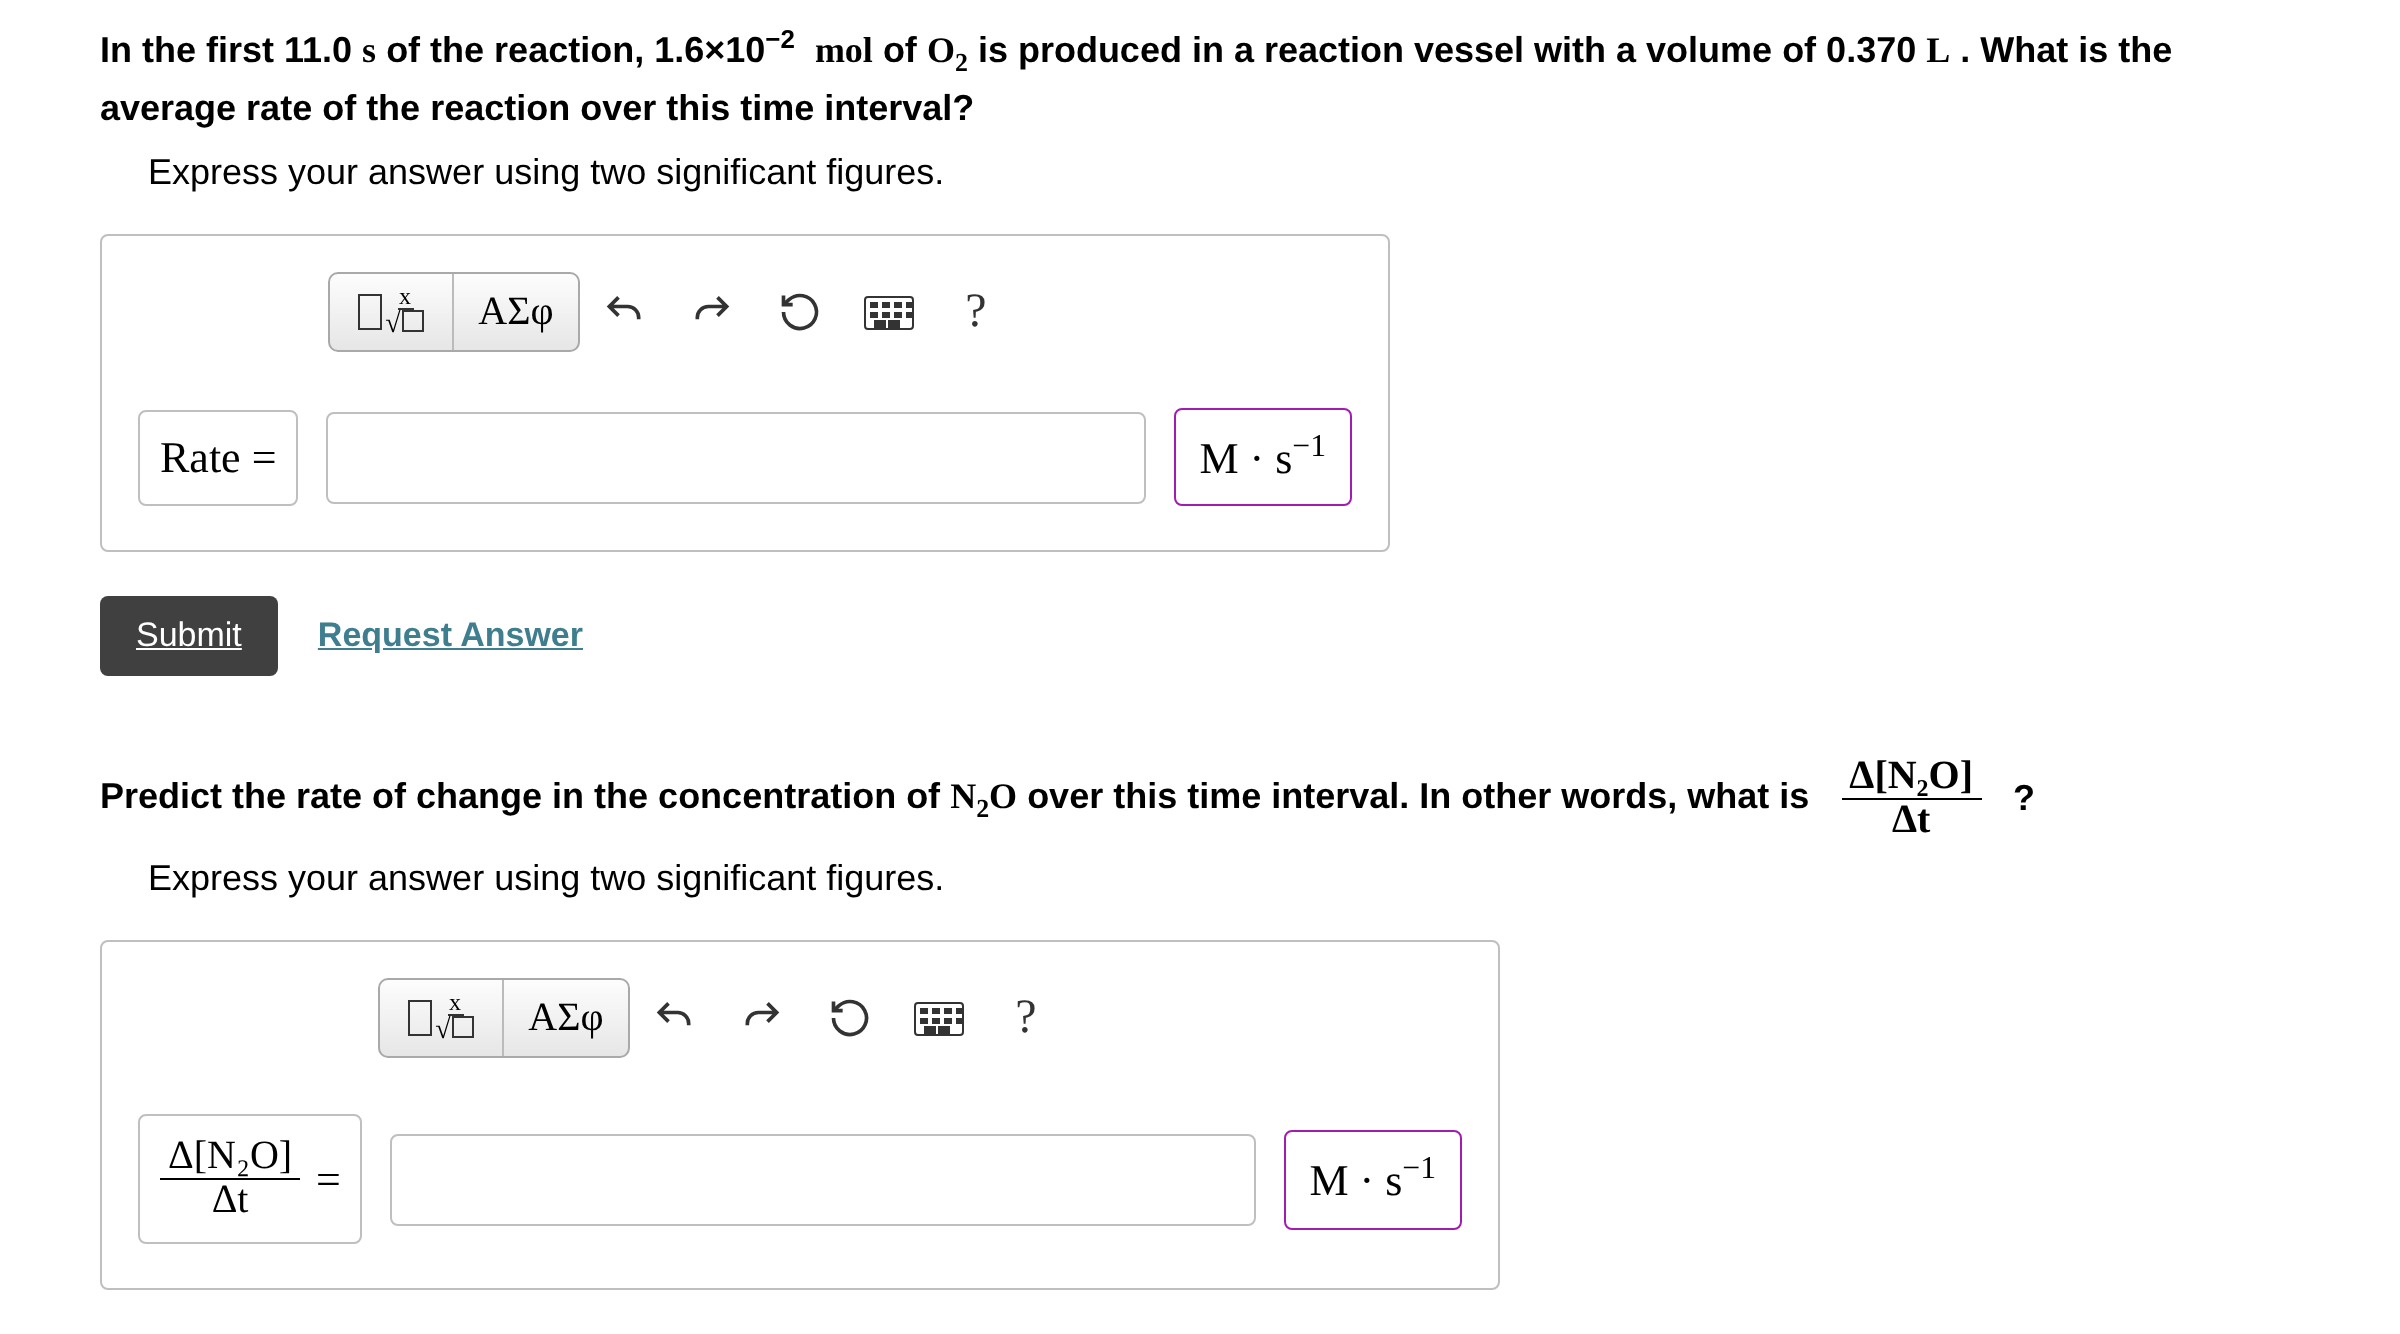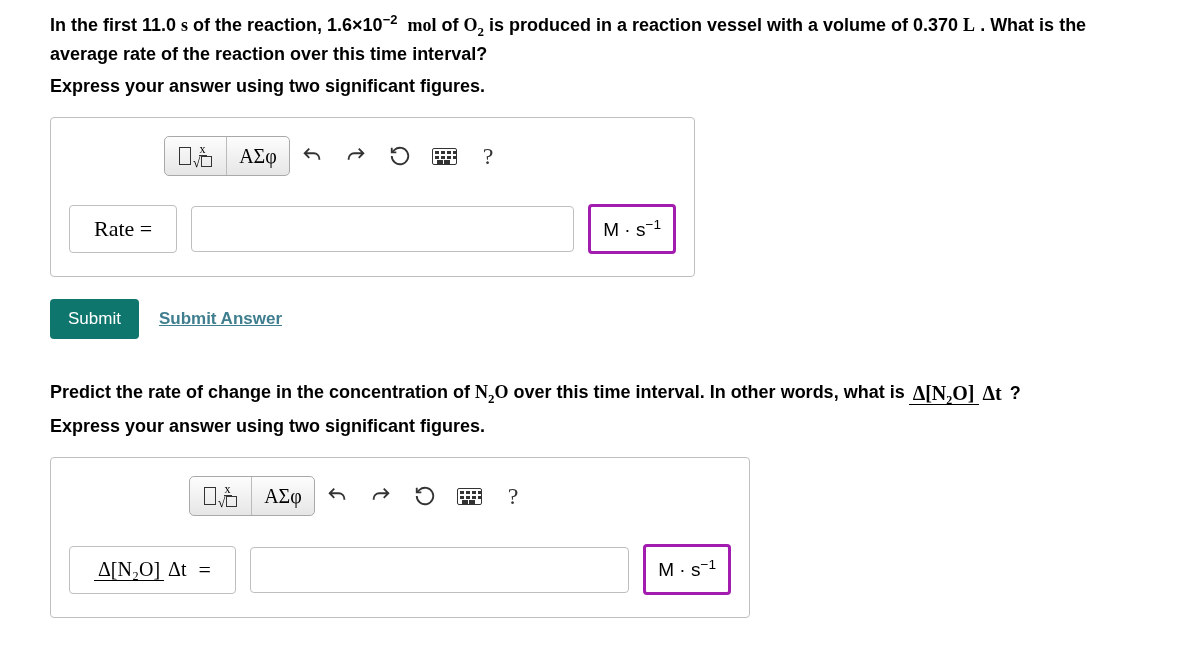--- a/index.html
+++ b/index.html
@@ -13,22 +13,23 @@
   }
   .page {
     padding: 10px 50px 10px 50px;
   }
   .problem-text {
     margin-bottom: 8px;
     line-height: 1.5;
     font-weight: bold;
   }
   .instruction {
-    font-weight: bold;
+    font-weight: normal;
     margin-bottom: 20px;
+    margin-left: 24px;
   }
   .answer-box {
     border: 1px solid #bfbfbf;
     border-radius: 4px;
     padding: 18px 18px 22px 18px;
     width: 645px;
     margin-bottom: 22px;
   }
   .toolbar-row {
     display: flex;
@@ -71,58 +72,59 @@
     color: #333;
   }
   .input-row {
     display: flex;
     align-items: center;
     gap: 14px;
   }
   .eq-label {
     border: 1px solid #bfbfbf;
     border-radius: 4px;
-    padding: 10px 24px;
+    padding: 10px 10px;
     font-family: "Times New Roman", serif;
     font-size: 22px;
     display: flex;
     align-items: center;
     white-space: nowrap;
   }
   .eq-input {
     border: 1px solid #bfbfbf;
     border-radius: 4px;
     height: 46px;
     flex: 1;
     font-family: "Times New Roman", serif;
     font-size: 20px;
     padding: 0 8px;
   }
   .unit-label {
-    border: 3px solid #a21caf;
+    border: 1px solid #a21caf;
     border-radius: 4px;
     padding: 10px 12px;
-    font-family: Liberation Sans, sans-serif;
-    font-size: 19px;
+    font-family: Liberation Serif, serif;
+    font-size: 22px;
     white-space: nowrap;
   }
   .actions {
     display: flex;
     align-items: center;
     gap: 20px;
     margin-bottom: 40px;
   }
   .submit-btn {
-    background: #0f766e;
+    background: #404040;
     color: #fff;
     border: none;
     border-radius: 4px;
     padding: 10px 18px;
     font-size: 17px;
     cursor: pointer;
+    text-decoration: underline;
   }
   .request-link {
     color: #3e7e8f;
     text-decoration: underline;
     font-weight: bold;
     font-size: 17px;
     cursor: pointer;
   }
   .part-header {
     display: flex;
@@ -137,20 +139,21 @@
     width: 0; height: 0;
     border-left: 7px solid transparent;
     border-right: 7px solid transparent;
     border-top: 10px solid #000;
   }
   sub { font-size: 0.72em; }
   sup { font-size: 0.72em; }
   .serif { font-family: "Times New Roman", serif; }
   .frac {
     display: inline-flex;
+    flex-direction: column;
     align-items: center;
     vertical-align: middle;
     font-family: "Times New Roman", serif;
     font-size: 20px;
     line-height: 1.05;
   }
   .frac .num { border-bottom: 1.5px solid #000; padding: 0 4px; }
   .frac .den { padding: 0 4px; }
   .frac-icon {
     display:flex; flex-direction:column; align-items:center; font-family:"Times New Roman",serif; font-size:14px; line-height:1;
@@ -212,25 +215,25 @@
       <div class="eq-label">Rate =</div>
       <input class="eq-input" style="">
       <div class="unit-label">
         <span>M · s</span><sup>−1</sup>
       </div>
     </div>
   </div>
 
   <div class="actions">
     <button class="submit-btn">Submit</button>
-    <span class="request-link">Submit Answer</span>
-  </div>
-
-
-  <div class="problem-text" style="display:flex;align-items:center;flex-wrap:wrap;gap:4px;">
+    <span class="request-link">Request Answer</span>
+  </div>
+
+
+  <div class="problem-text" style="display:flex;align-items:center;flex-wrap:wrap;gap:16px;">
     <span>
       <span>Predict the rate of change in the concentration of </span><span class="serif">N</span><sub class="serif">2</sub><span class="serif">O</span><span> over this time interval. In other words, what is </span>
     </span>
     <span class="frac">
       <span class="num">Δ[N₂O]</span>
       <span class="den">Δt</span>
     </span>
     <span> ?</span>
   </div>
 

